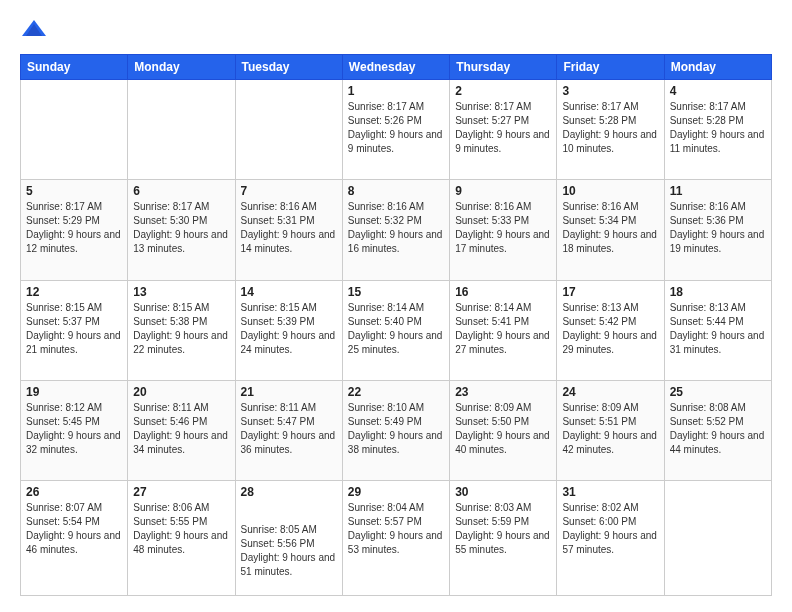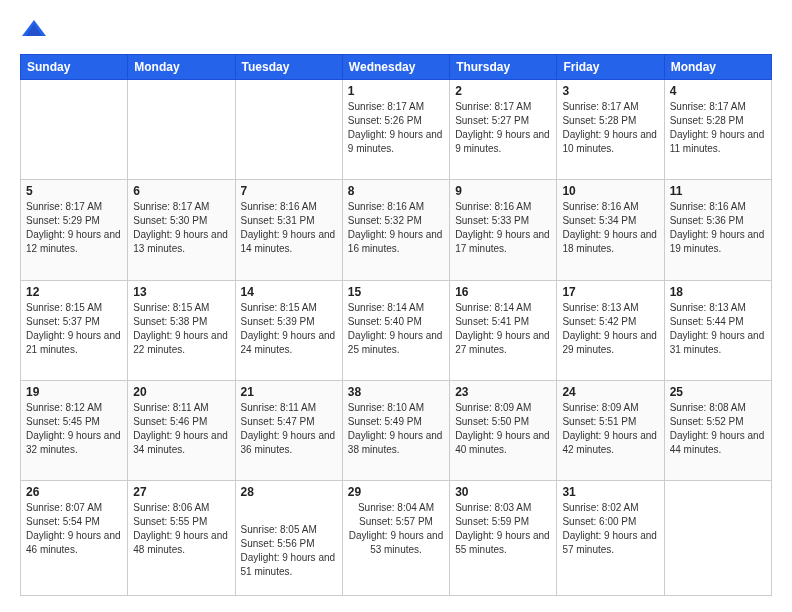--- a/index.html
+++ b/index.html
@@ -263,21 +263,21 @@
 Sunset: 5:46 PM
 Daylight: 9 hours and 34 minutes.</div>
           </td>
           <td>
             <span class="day-num">21</span>
             <div class="cell-info" style="white-space: pre-line;">Sunrise: 8:11 AM
 Sunset: 5:47 PM
 Daylight: 9 hours and 36 minutes.</div>
           </td>
           <td>
-            <span class="day-num">38</span>
+            <span class="day-num">22</span>
             <div class="cell-info" style="white-space: pre-line;">Sunrise: 8:10 AM
 Sunset: 5:49 PM
 Daylight: 9 hours and 38 minutes.</div>
           </td>
           <td>
             <span class="day-num">23</span>
             <div class="cell-info" style="white-space: pre-line;">Sunrise: 8:09 AM
 Sunset: 5:50 PM
 Daylight: 9 hours and 40 minutes.</div>
           </td>
@@ -308,21 +308,21 @@
 Daylight: 9 hours and 48 minutes.</div>
           </td>
           <td>
             <span class="day-num">28</span>
             <div class="cell-info" style="white-space: pre-line; margin-top: 24px;">Sunrise: 8:05 AM
 Sunset: 5:56 PM
 Daylight: 9 hours and 51 minutes.</div>
           </td>
           <td>
             <span class="day-num">29</span>
-            <div class="cell-info" style="white-space: pre-line; text-align: center;">Sunrise: 8:04 AM
+            <div class="cell-info" style="white-space: pre-line;">Sunrise: 8:04 AM
 Sunset: 5:57 PM
 Daylight: 9 hours and 53 minutes.</div>
           </td>
           <td>
             <span class="day-num">30</span>
             <div class="cell-info" style="white-space: pre-line;">Sunrise: 8:03 AM
 Sunset: 5:59 PM
 Daylight: 9 hours and 55 minutes.</div>
           </td>
           <td>

